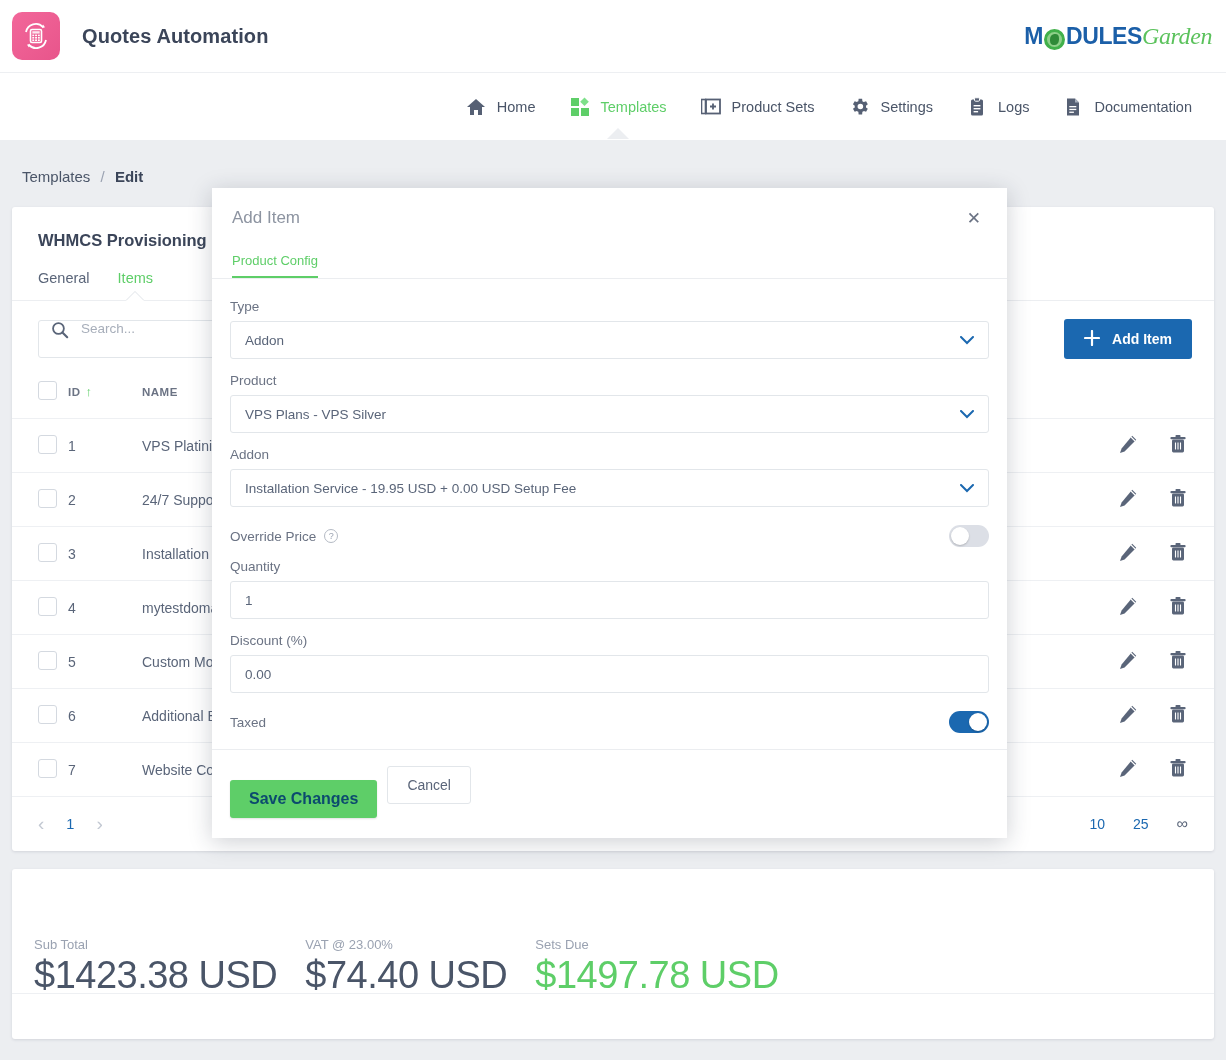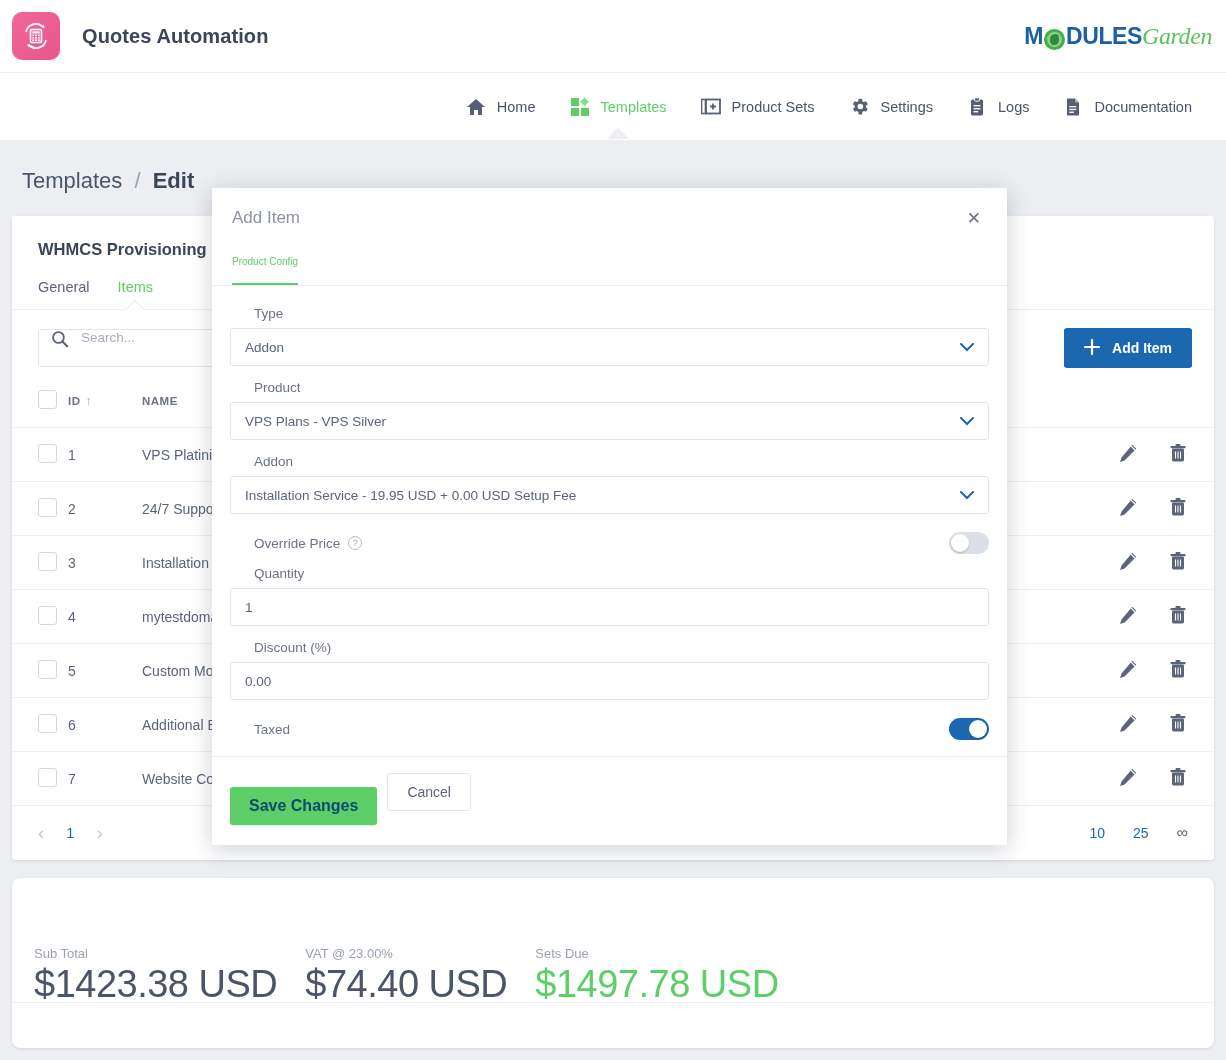--- a/index.html
+++ b/index.html
@@ -68,21 +68,21 @@
     transform: translateX(-50%);
     width: 0; height: 0;
     border-left: 11px solid transparent;
     border-right: 11px solid transparent;
     border-bottom: 11px solid #eceef1;
   }
 
   
   .crumbs {
     padding: 28px 0 0 22px;
-    font-size: 22px; color: #4a5568;
+    font-size: 15px; color: #4a5568;
   }
   .crumbs .sep { color: #9aa2b1; margin: 0 6px; }
   .crumbs .cur { font-weight: bold; color: #3b4559; }
 
   
   .card {
     margin: 22px 12px 0 12px;
     background: #fff; border-radius: 3px;
     box-shadow: 0 1px 3px rgba(40,50,70,.13);
     position: relative;
@@ -171,21 +171,21 @@
   }
   .pager { display: flex; align-items: center; gap: 22px; }
   .pg-arrow { color: #c2c8d2; font-size: 19px; cursor: pointer; }
   .pg-num { color: #1b68b0; font-size: 14.5px; cursor: pointer; }
   .psize { margin-left: auto; display: flex; align-items: center; gap: 28px; }
   .psize span { font-size: 14px; color: #1b68b0; cursor: pointer; }
   .psize span.inf { color: #5a6579; font-size: 16px; }
 
   
   .totals {
-    margin: 18px 12px 0 12px; background: #fff; border-radius: 8px;
+    margin: 18px 12px 0 12px; background: #fff; border-radius: 3px;
     box-shadow: 0 1px 3px rgba(40,50,70,.13);
     height: 170px; position: relative;
   }
   .totals-inner { display: flex; padding: 68px 0 0 22px; gap: 28px; }
   .tot-block .tot-label { font-size: 13px; color: #9aa2b1; margin-bottom: 2px; }
   .tot-block .tot-value {
     font-size: 38px; color: #4a5568; font-weight: normal;
     letter-spacing: -.5px; white-space: nowrap;
   }
   .tot-block.green .tot-value { color: #5ece68; text-align: center; }
@@ -207,27 +207,27 @@
   }
   .modal-title { font-size: 17px; color: #8d94a1; }
   .modal-close {
     margin-left: auto; color: #6b7384; font-size: 17px;
     cursor: pointer; line-height: 1; padding: 2px 4px;
   }
   .modal-tabs {
     padding: 22px 0 0 20px; border-bottom: 1px solid #ebedf0;
   }
   .modal-tab {
-    display: inline-block; font-size: 10px; color: #5ece68;
-    padding-bottom: 16px; border-bottom: 2px solid #5ece68;
+    display: inline-block; font-size: 13px; color: #5ece68;
+    padding-bottom: 8px; border-bottom: 2px solid #5ece68;
     cursor: pointer;
   }
   .modal-body { padding: 20px 18px 4px 18px; }
   .fgroup { margin-bottom: 14px; }
-  .flabel { font-size: 13.5px; color: #6b7384; margin-bottom: 7px; margin-left: 24px; }
+  .flabel { font-size: 13.5px; color: #6b7384; margin-bottom: 7px; }
   .fselect, .finput {
     height: 38px; border: 1px solid #e2e6ea; border-radius: 3px;
     display: flex; align-items: center; padding: 0 14px;
     font-size: 13.5px; color: #5a6579; background: #fff;
     width: 100%;
   }
   .fselect .chev { margin-left: auto; color: #1b68b0; font-size: 13px; }
   .frow {
     display: flex; align-items: center;
     padding: 4px 0 6px 0; margin-bottom: 6px;

